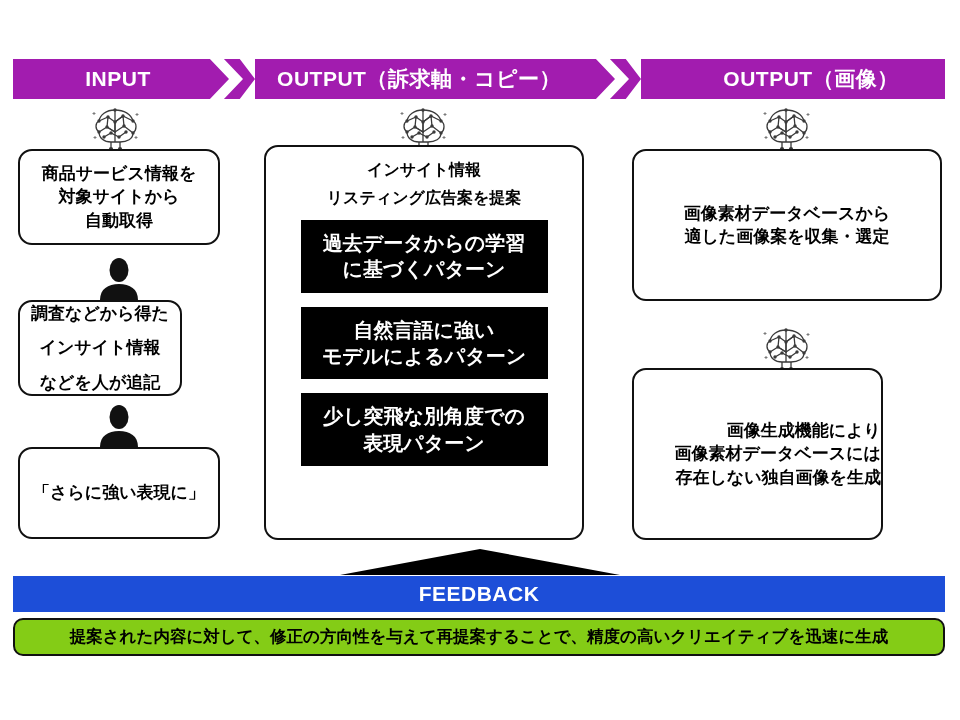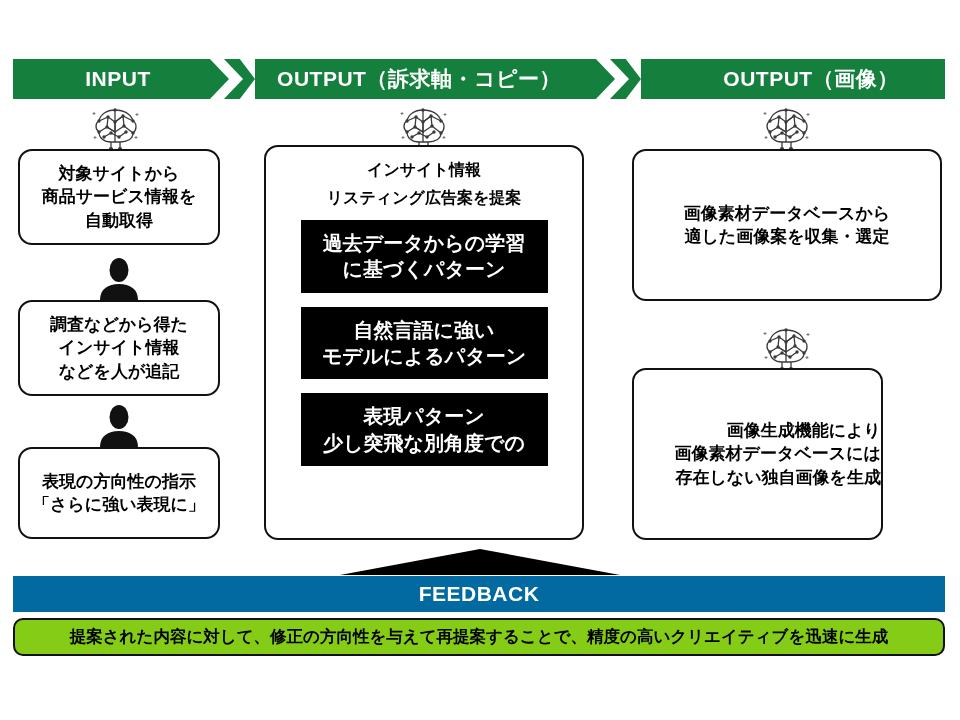--- a/index.html
+++ b/index.html
@@ -23,21 +23,21 @@
     height: 720px;
   }
 
   
   .header-bar {
     position: absolute;
     left: 13px;
     top: 59px;
     width: 932px;
     height: 40px;
-    background: #15803d;
+    background: #a21caf;
   }
   .header-seg {
     position: absolute;
     top: 0;
     height: 40px;
     display: flex;
     align-items: center;
     justify-content: center;
   }
   .header-seg span {
@@ -85,21 +85,21 @@
   }
   .rbox .line {
     font-size: 17px;
     line-height: 1.38;
     font-weight: bold;
     white-space: nowrap;
   }
 
   
   #box-l1 { left: 18px;  top: 149px; width: 202px; height: 96px; }
-  #box-l2 { left: 18px;  top: 300px; width: 202px; height: 96px; }
+  #box-l2 { left: 18px;  top: 300px; width: 164px; height: 96px; justify-content: space-between; }
   #box-l3 { left: 18px;  top: 447px; width: 202px; height: 92px; }
 
   
   #box-r1 { left: 632px; top: 149px; width: 310px; height: 152px; }
   #box-r2 { left: 632px; top: 368px; width: 251px; height: 172px; align-items: flex-end; }
   #box-r1 .line, #box-r2 .line { font-size: 17px; }
 
   
   #box-mid {
     left: 264px; top: 145px; width: 320px; height: 395px;
@@ -160,21 +160,21 @@
     top: 549px;
     width: 280px;
     height: 26px;
   }
   .fb-bar {
     position: absolute;
     left: 13px;
     top: 576px;
     width: 932px;
     height: 36px;
-    background: #0369a1;
+    background: #1d4ed8;
     display: flex;
     align-items: center;
     justify-content: center;
   }
   .fb-bar span {
     color: #ffffff;
     font-size: 21px;
     font-weight: bold;
     letter-spacing: 0.5px;
   }
@@ -396,55 +396,54 @@
   </div>
 
   <div class="icon-person" id="person-2">
     <svg width="40" height="44" viewBox="0 0 40 44" aria-hidden="true">
       <ellipse cx="20" cy="14" rx="9.5" ry="12" fill="#111111"></ellipse>
       <path d="M1,44 C1,33 9,28 20,28 C31,28 39,33 39,44 Z" fill="#111111"></path>
     </svg>
   </div>
 
   <div class="rbox" id="box-l1">
+    <div class="line">商品サービス情報を</div>
     <div class="line">対象サイトから</div>
-    <div class="line">商品サービス情報を</div>
     <div class="line">自動取得</div>
   </div>
 
   <div class="rbox" id="box-l2">
     <div class="line">調査などから得た</div>
     <div class="line">インサイト情報</div>
     <div class="line">などを人が追記</div>
   </div>
 
   <div class="rbox" id="box-l3">
-    <div class="line">表現の方向性の指示</div>
     <div class="line">「さらに強い表現に」</div>
   </div>
 
   <div class="rbox" id="box-mid">
     <div style="display:flex;flex-direction:column;align-items:center;">
       <div class="cap">インサイト情報</div>
       <div class="cap" style="margin-top:-4px;">リスティング広告案を提案</div>
     </div>
 
     <div class="black-card">
       <div class="line">過去データからの学習</div>
       <div class="line">に基づくパターン</div>
     </div>
 
     <div class="black-card">
       <div class="line">自然言語に強い</div>
       <div class="line">モデルによるパターン</div>
     </div>
 
     <div class="black-card">
+      <div class="line">少し突飛な別角度での</div>
       <div class="line">表現パターン</div>
-      <div class="line">少し突飛な別角度での</div>
     </div>
   </div>
 
   <div class="rbox" id="box-r1">
     <div class="line">画像素材データベースから</div>
     <div class="line">適した画像案を収集・選定</div>
   </div>
 
   <div class="rbox" id="box-r2">
     <div class="line">画像生成機能により</div>

